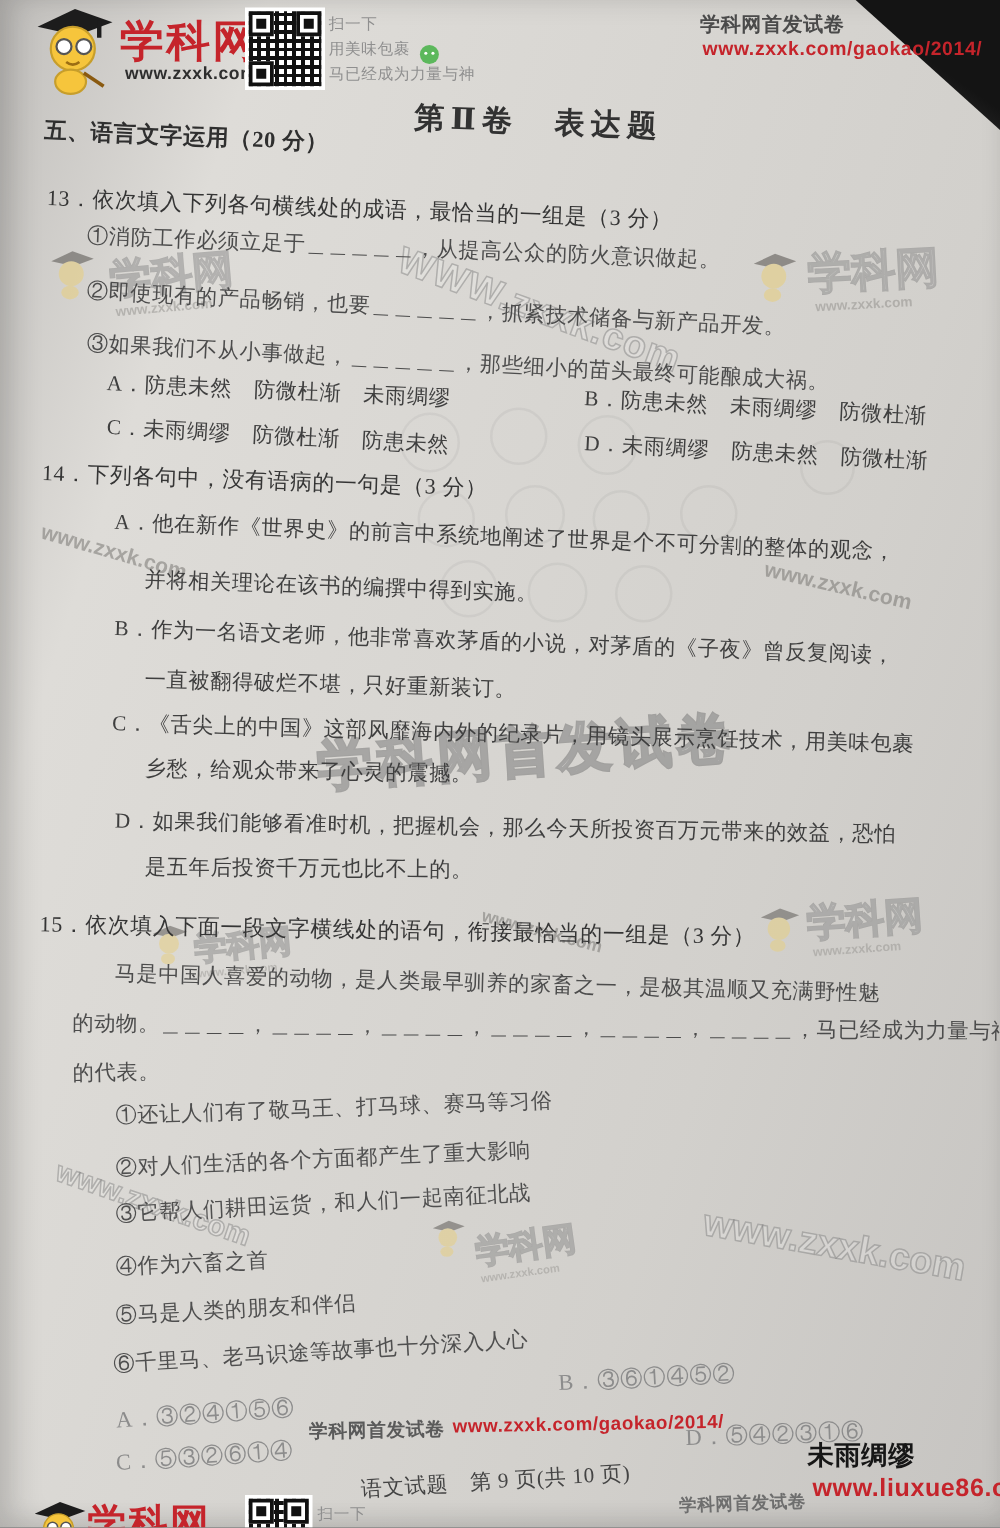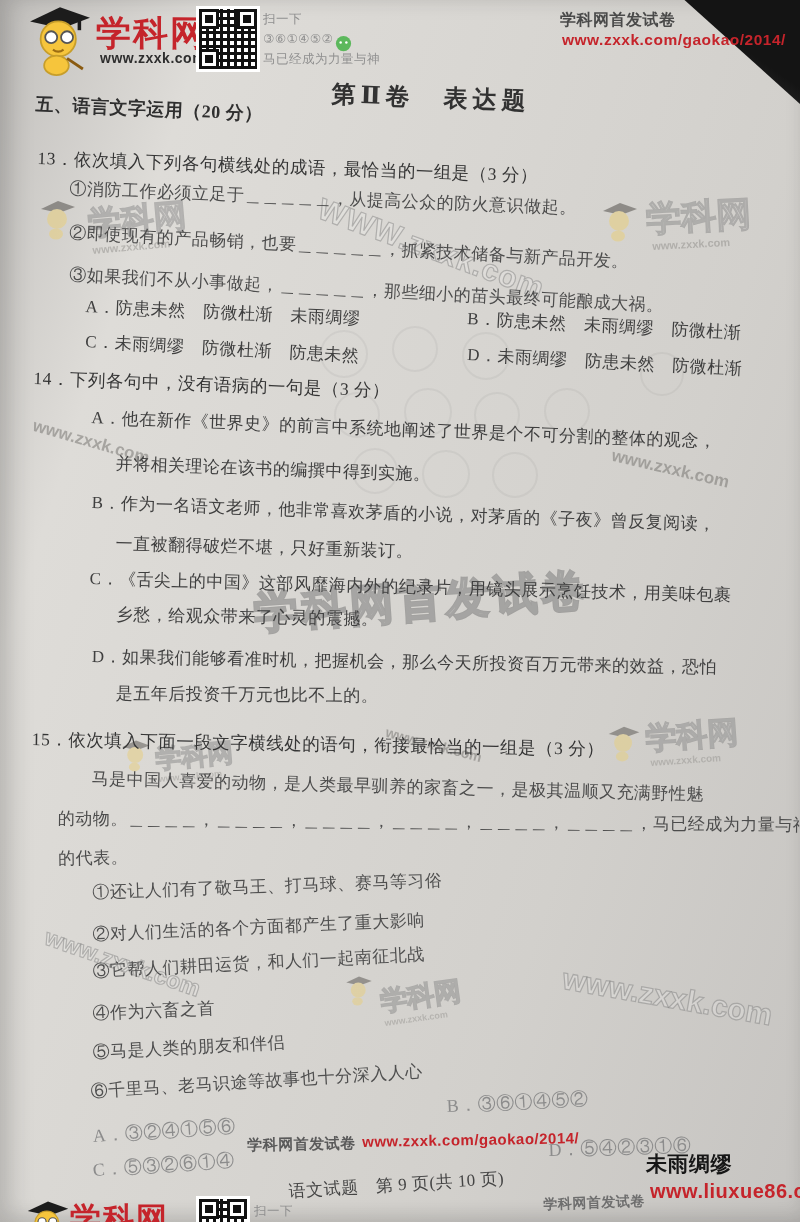--- a/index.html
+++ b/index.html
@@ -70,21 +70,21 @@
   <div class="line hdr-note" style="left:100px;top:50px;font-size:14px;font-weight:700;color:#2e2e2e;">www.zxxk.com</div>
 
   <div class="qr" style="left:196px;top:6px;width:58px;height:60px;">
     <div class="qr-inner">
       <span class="finder" style="left:0;top:0;"></span>
       <span class="finder" style="right:0;top:0;"></span>
       <span class="finder" style="left:0;bottom:0;"></span>
     </div>
   </div>
   <div class="line hdr-note lite" style="left:263px;top:11px;font-size:12.5px;">扫一下</div>
-  <div class="line hdr-note lite" style="left:263px;top:31px;font-size:12.5px;">③⑥①④⑤②</div>
+  <div class="line hdr-note lite" style="left:263px;top:31px;font-size:12.5px;">用美味包裹</div>
   <svg class="mascot" style="left:334px;top:35px;" width="19" height="19" viewBox="0 0 20 20">
     <circle cx="10" cy="9" r="8" fill="#5cb85c"></circle>
     <circle cx="7" cy="8" r="1.3" fill="#fff"></circle>
       <circle cx="13" cy="8" r="1.3" fill="#fff"></circle>
     <path d="M6 15 L9 13 L5 12 Z" fill="#5cb85c"></path>
   </svg>
   <div class="line hdr-note lite" style="left:263px;top:51px;font-size:12.5px;">马已经成为力量与神</div>
 
   <div class="line hdr-note" style="left:560px;top:10px;font-size:16px;font-weight:700;color:#4a4a4a;">学科网首发试卷</div>
   <div class="line hdr-note red" style="left:562px;top:31px;font-size:15.5px;font-weight:700;">www.zxxk.com/gaokao/2014/</div>

